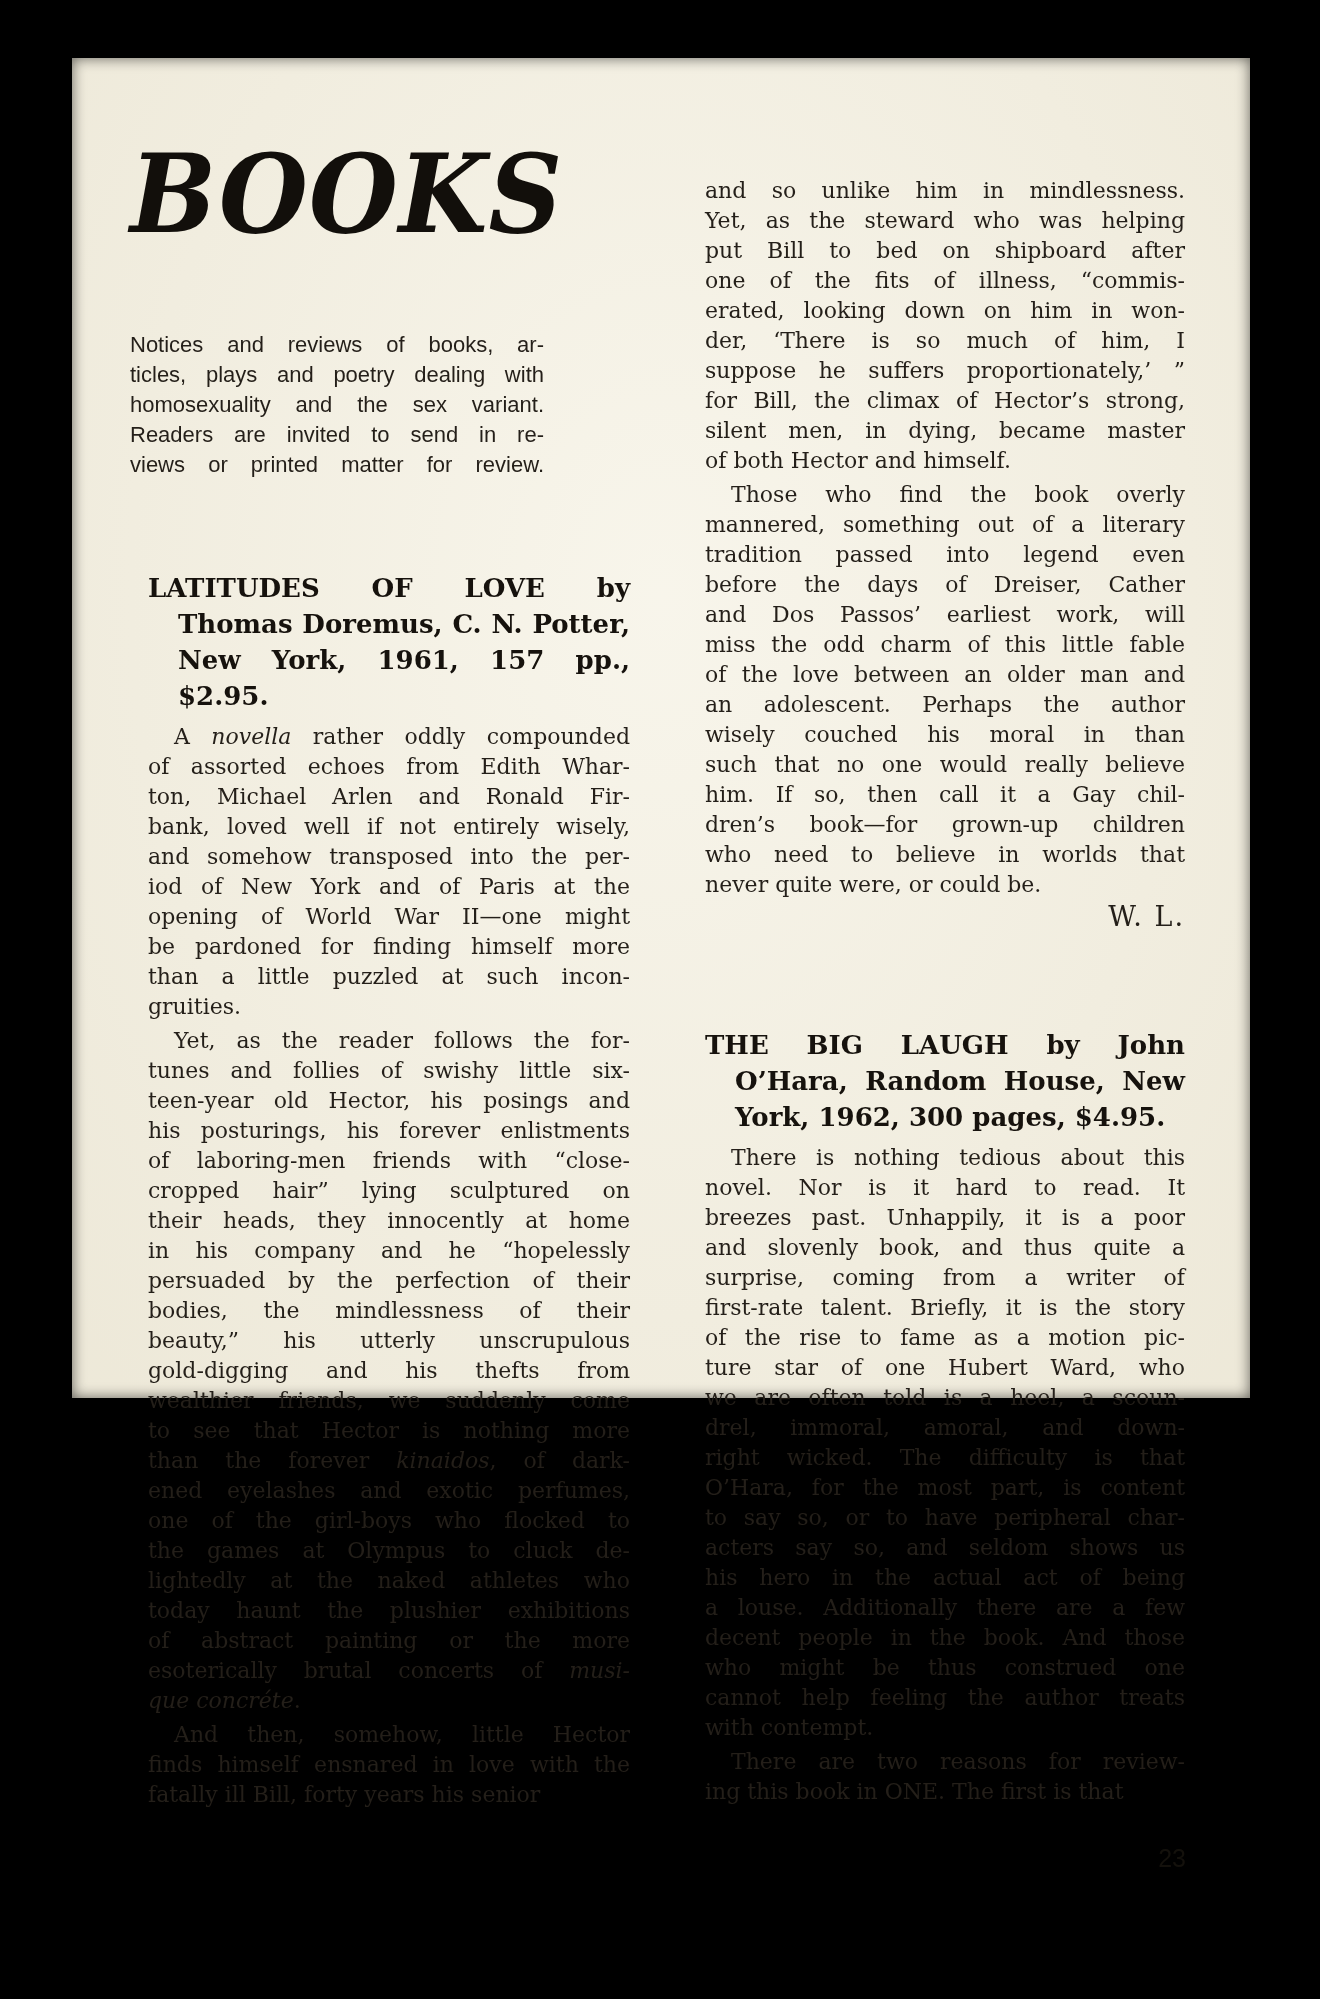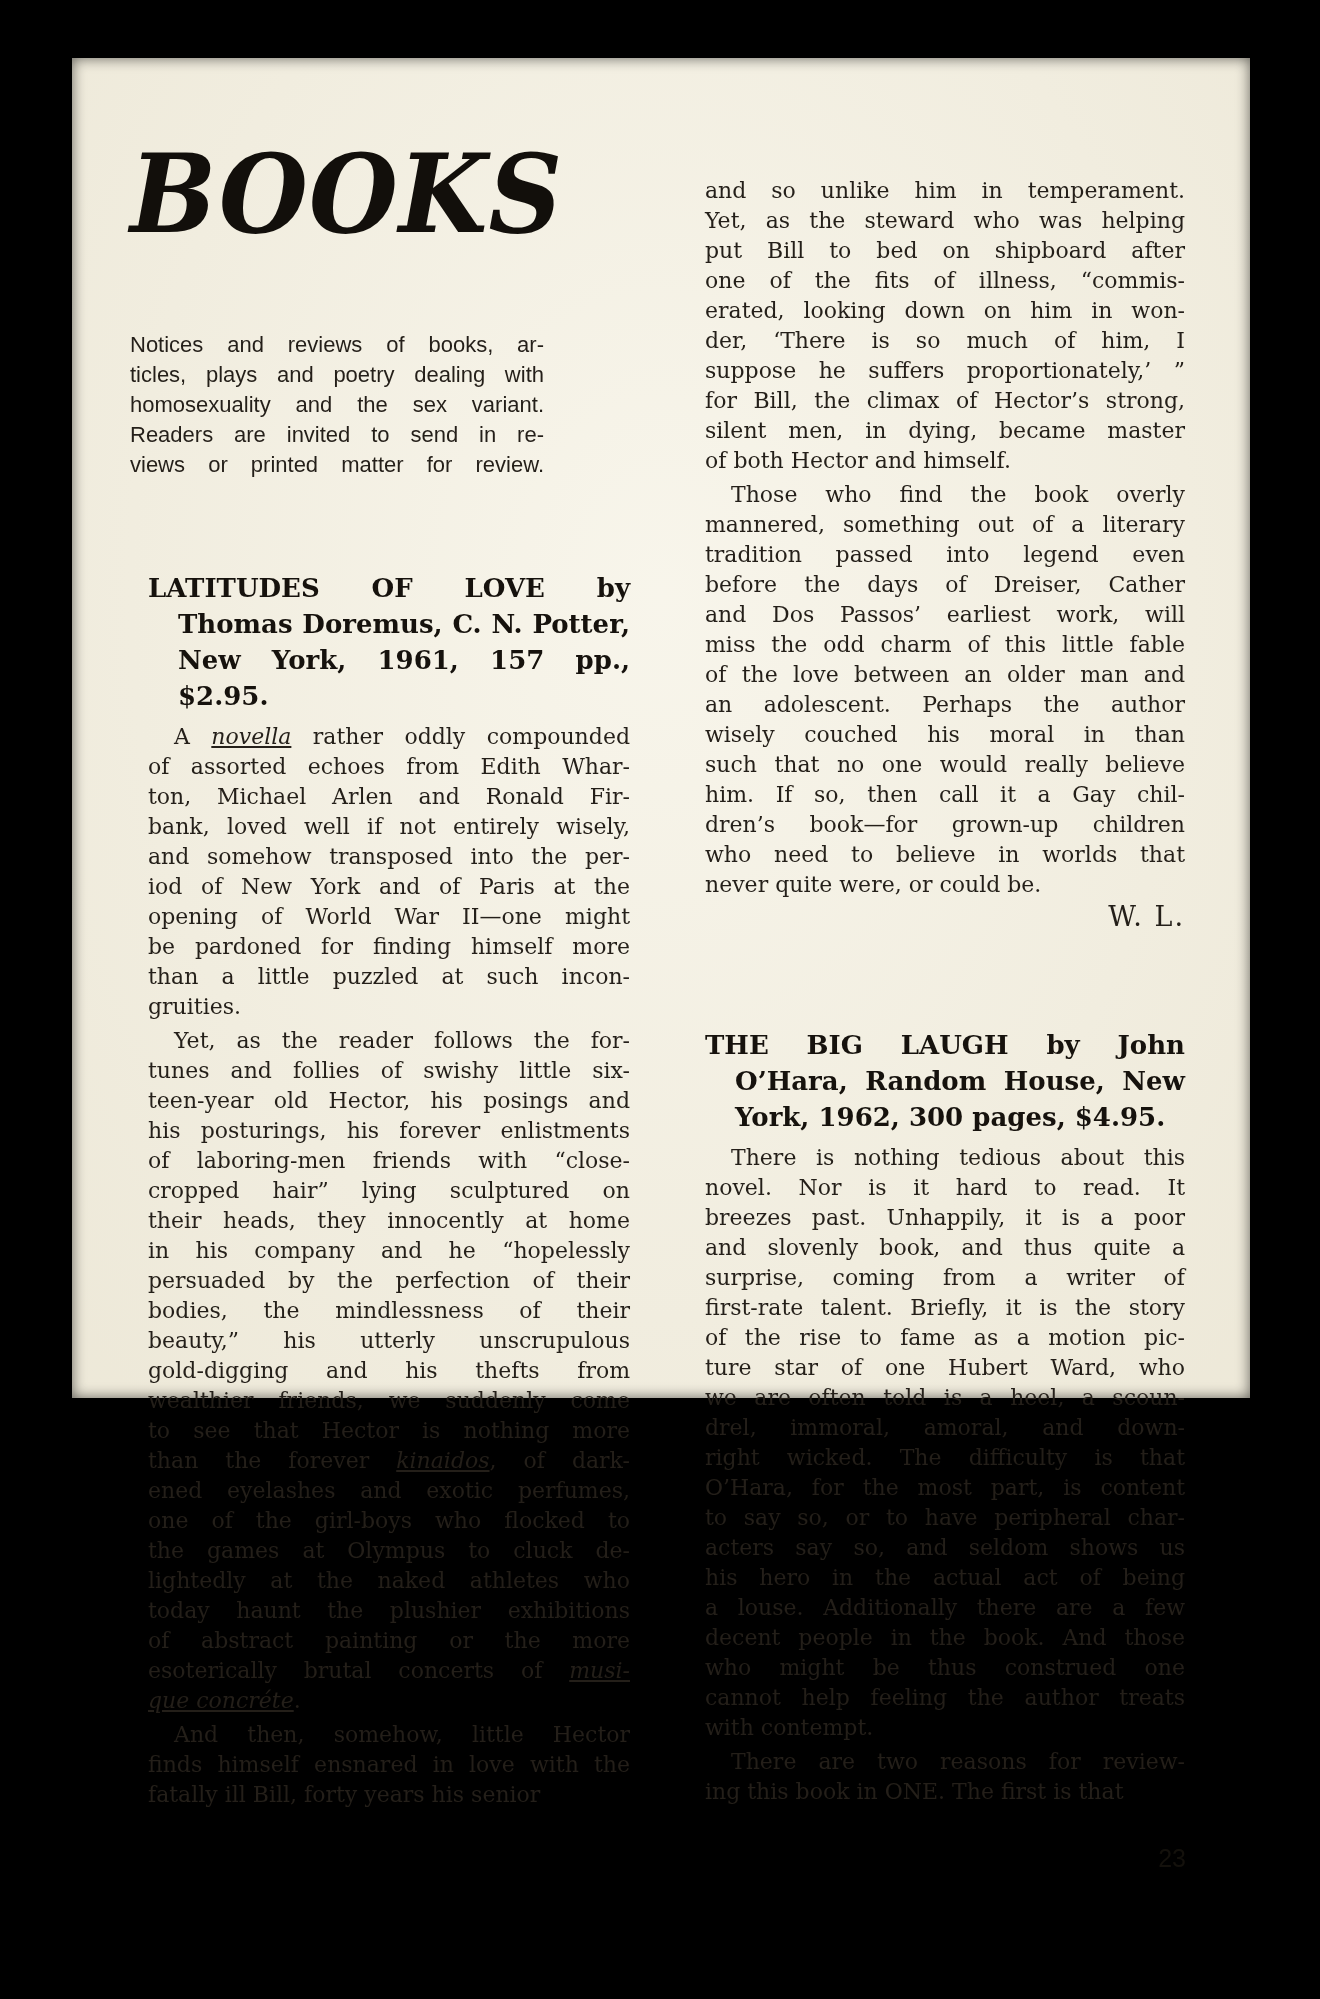--- a/index.html
+++ b/index.html
@@ -96,21 +96,21 @@
   }
   .page-num {
     position: absolute;
     right: 64px;
     top: 1786px;
     font-family: "Liberation Sans", sans-serif;
     font-weight: normal;
     font-size: 25px;
     color: #14110c;
   }
-  i { font-style: italic; text-decoration: underline; }
+  i { font-style: italic; }
 </style>
 </head>
 <body>
 
 <div class="canvas">
   <div class="page">
     <div class="cols">
 
       <div class="col-left">
         <div class="books-title">BOOKS</div>
@@ -170,21 +170,21 @@
 
         <div class="para">
             <div class="line indent">And then, somehow, little Hector</div>
             <div class="line">finds himself ensnared in love with the</div>
             <div class="line no-just">fatally ill Bill, forty years his senior</div>
           </div>
       </div>
 
       <div class="col-right">
         <div class="para">
-            <div class="line">and so unlike him in temperament.</div>
+            <div class="line">and so unlike him in mindlessness.</div>
             <div class="line">Yet, as the steward who was helping</div>
             <div class="line">put Bill to bed on shipboard after</div>
             <div class="line">one of the fits of illness, “commis-</div>
             <div class="line">erated, looking down on him in won-</div>
             <div class="line">der, ‘There is so much of him, I</div>
             <div class="line">suppose he suffers proportionately,’ ”</div>
             <div class="line">for Bill, the climax of Hector’s strong,</div>
             <div class="line">silent men, in dying, became master</div>
             <div class="line no-just">of both Hector and himself.</div>
           </div>

